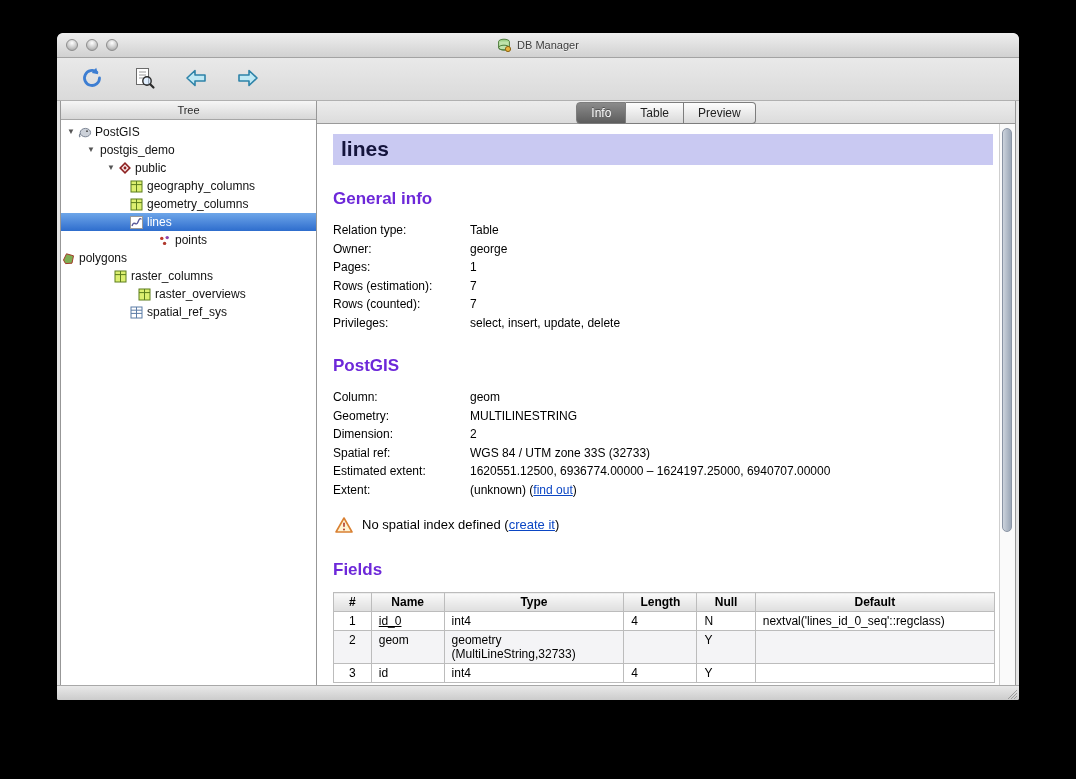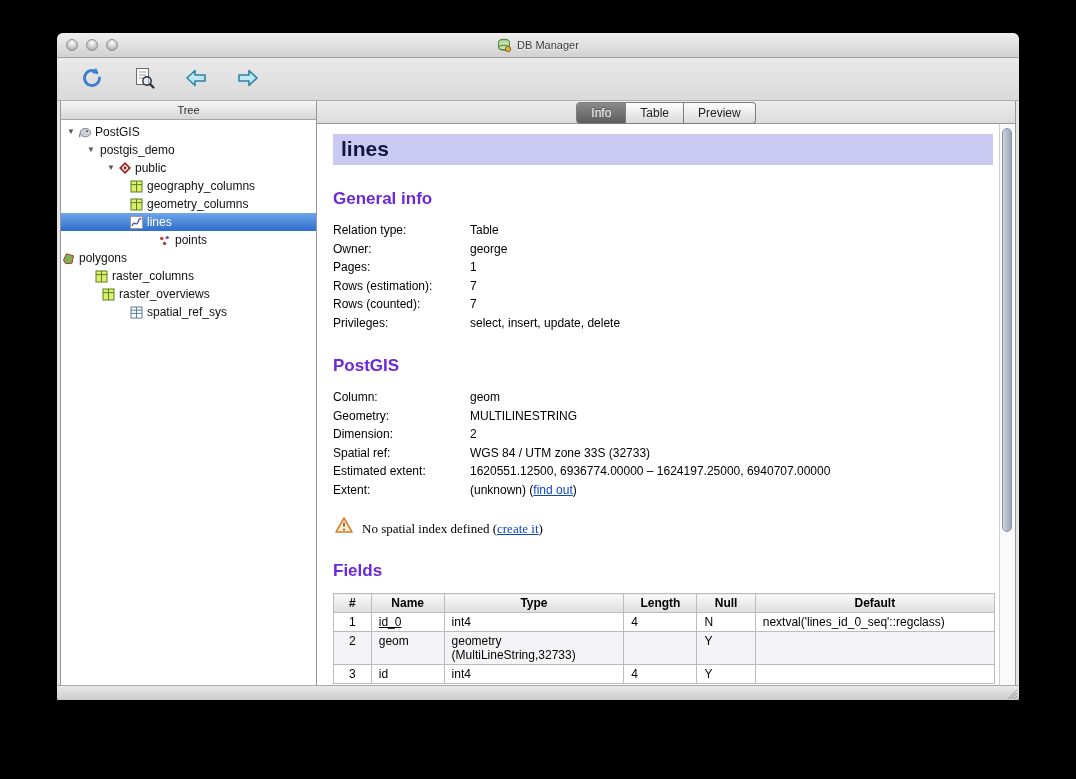--- a/index.html
+++ b/index.html
@@ -53,21 +53,21 @@
   .rightbody{flex:1 1 auto;display:flex;min-height:0;}
   .content{flex:1 1 auto;background:#fff;overflow:hidden;padding:8px 4px 0 16px;min-width:0;}
 
   .titleband{background:#c9c9f2;color:#14143c;font-size:21px;font-weight:bold;
     padding:3px 8px 4px 8px;margin:2px 2px 0 0;}
   h2.section{font-size:17px;font-weight:bold;color:#6d28d9;margin:24px 0 12px 0;}
   .inforow{display:flex;font-size:12px;line-height:18.5px;color:#000;}
   .inforow .lbl{width:137px;flex:0 0 137px;}
   a.ilink{color:#0b46c4;text-decoration:underline;cursor:pointer;}
 
-  .warnrow{display:flex;align-items:flex-end;gap:9px;margin:18px 0 0 2px;font-size:13px;color:#000;font-family:Liberation Serif, serif;}
+  .warnrow{display:flex;align-items:flex-start;gap:9px;margin:18px 0 0 2px;font-size:13px;color:#000;}
 
   table.fields{border-collapse:collapse;margin-top:2px;font-size:12px;color:#000;}
   table.fields th,table.fields td{border:1px solid #bcbcbc;padding:2px 7px;vertical-align:top;}
   table.fields th{background:linear-gradient(#fafafa,#dedede);font-weight:bold;text-align:center;}
   table.fields td.c{text-align:center;}
   table.fields tr.alt td{background:#f4f4f6;}
   .u{text-decoration:underline;}
   .col-num{width:28px;} .col-name{width:66px;} .col-type{width:178px;}
   .col-len{width:64px;} .col-null{width:50px;} .col-def{width:238px;}
 
@@ -222,32 +222,32 @@
 
           <div class="tree-row" style="">
             <span class="ticon">
               <svg width="13" height="13" viewBox="0 0 13 13">
                 <path d="M1.5 8 L4.5 1.8 L11.5 3.8 L10 11.2 L3.5 11.6 Z" fill="#7fae53" stroke="#a33c2c"></path>
               </svg>
             </span>
             <span class="tlabel">polygons</span>
           </div>
 
-          <div class="tree-row" style="padding-left:33px">
+          <div class="tree-row" style="padding-left:52px">
             <span class="ticon">
               <svg width="13" height="13" viewBox="0 0 13 13">
                 <rect x="1" y="1" width="11" height="11" fill="#dcef70" stroke="#5c7e1d"></rect>
                 <line x1="1" y1="4.6" x2="12" y2="4.6" stroke="#5c7e1d"></line>
                 <line x1="6.5" y1="1" x2="6.5" y2="12" stroke="#5c7e1d"></line>
               </svg>
             </span>
             <span class="tlabel">raster_columns</span>
           </div>
 
-          <div class="tree-row" style="padding-left:40px">
+          <div class="tree-row" style="padding-left:76px">
             <span class="ticon">
               <svg width="13" height="13" viewBox="0 0 13 13">
                 <rect x="1" y="1" width="11" height="11" fill="#dcef70" stroke="#5c7e1d"></rect>
                 <line x1="1" y1="4.6" x2="12" y2="4.6" stroke="#5c7e1d"></line>
                 <line x1="6.5" y1="1" x2="6.5" y2="12" stroke="#5c7e1d"></line>
               </svg>
             </span>
             <span class="tlabel">raster_overviews</span>
           </div>
 

